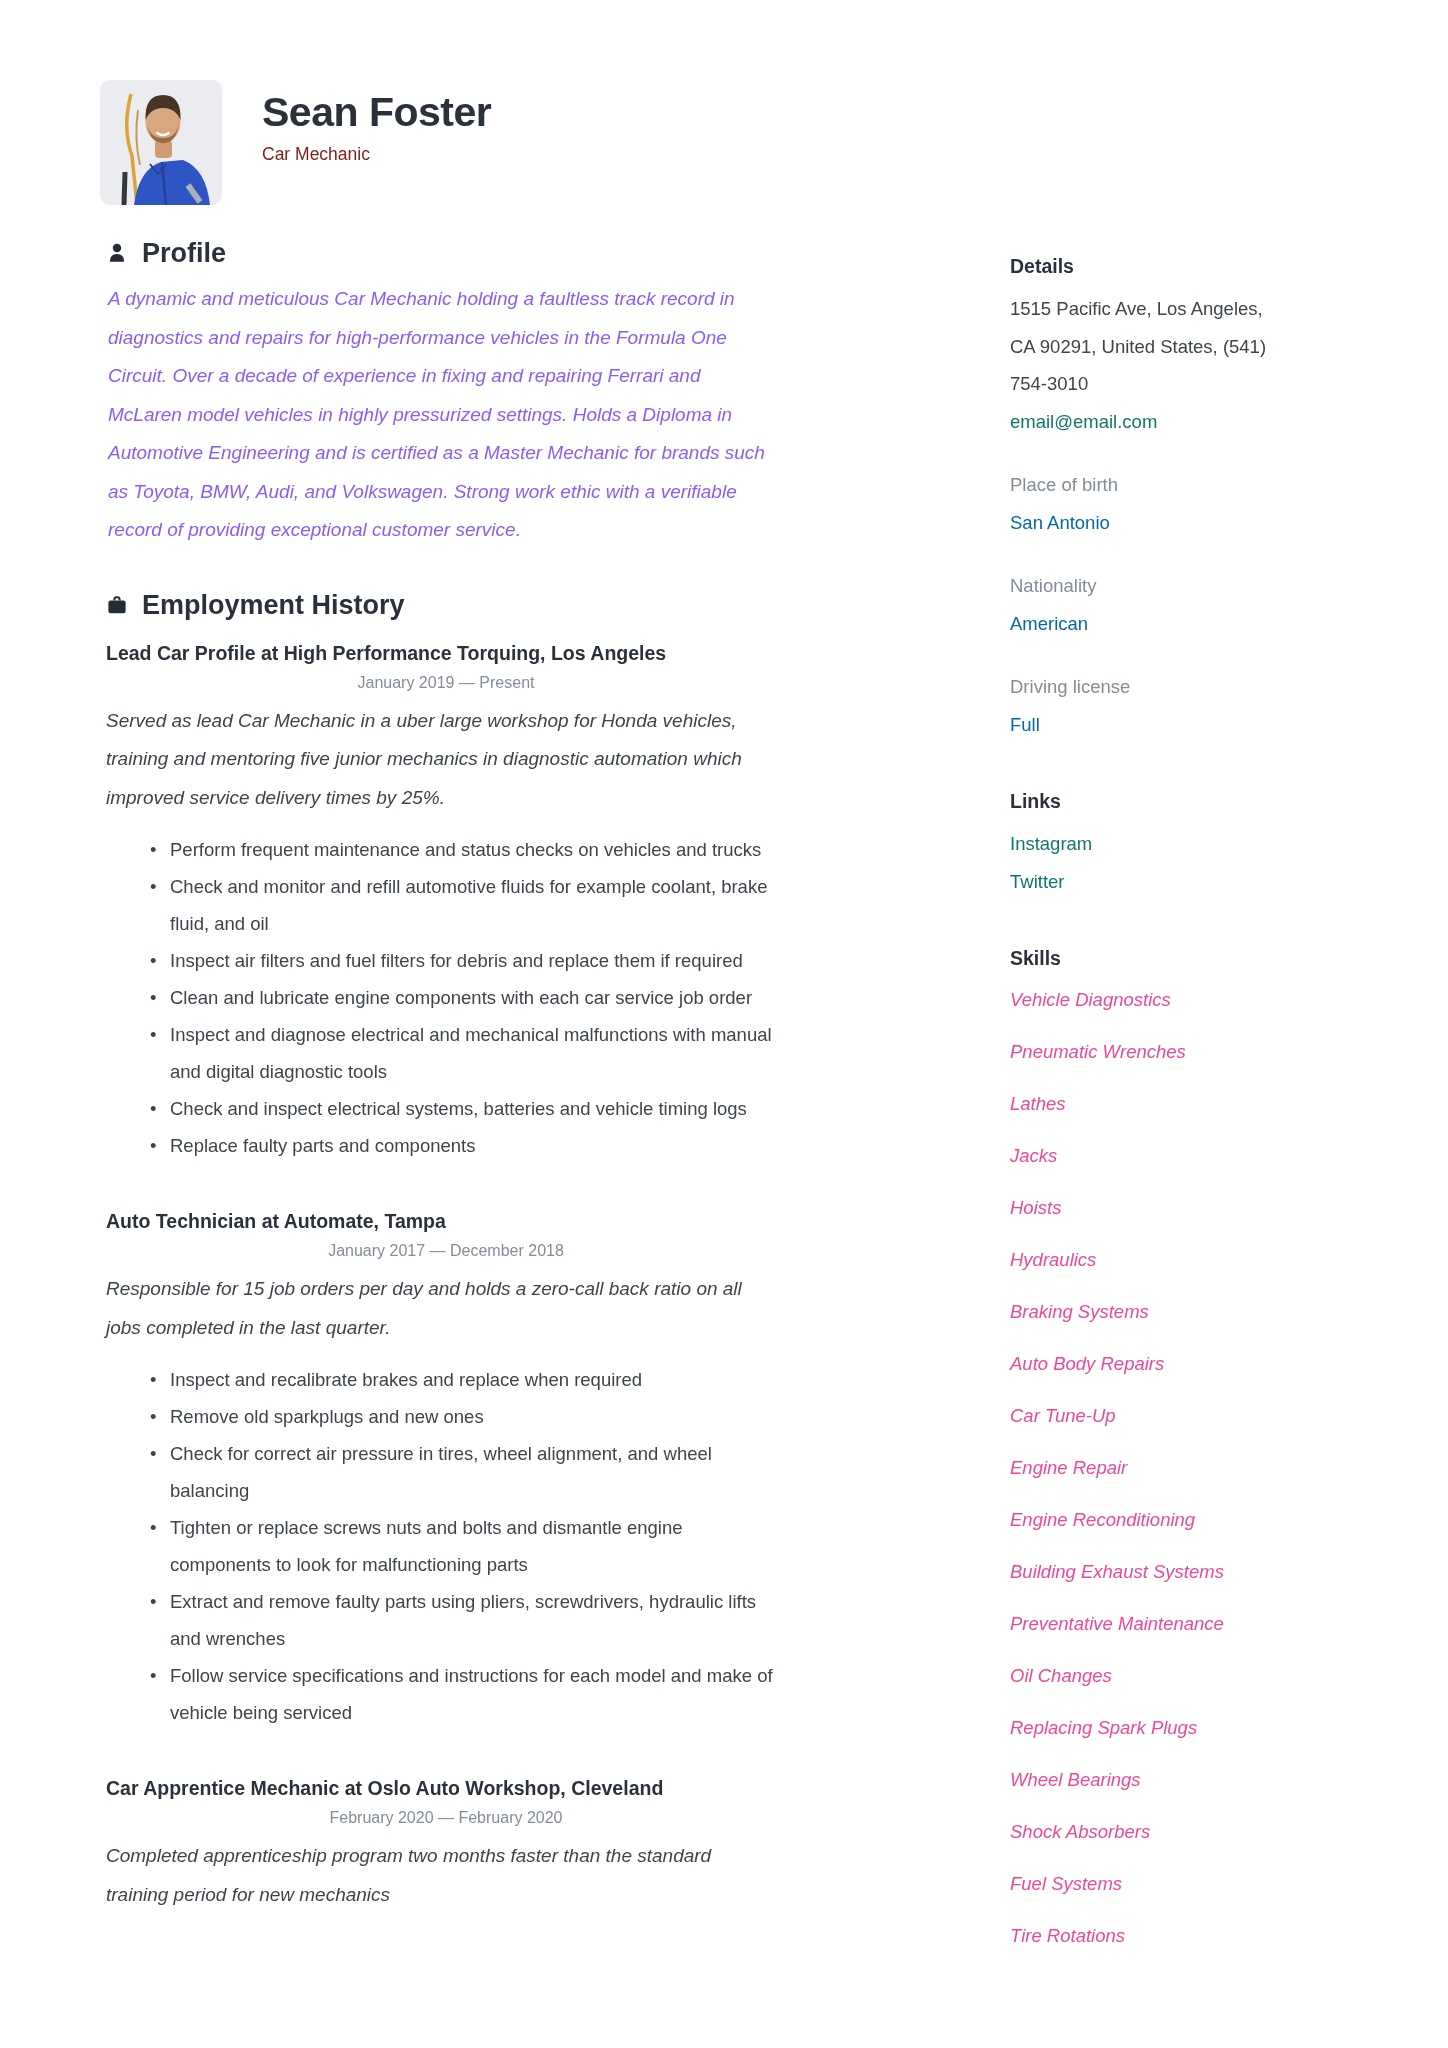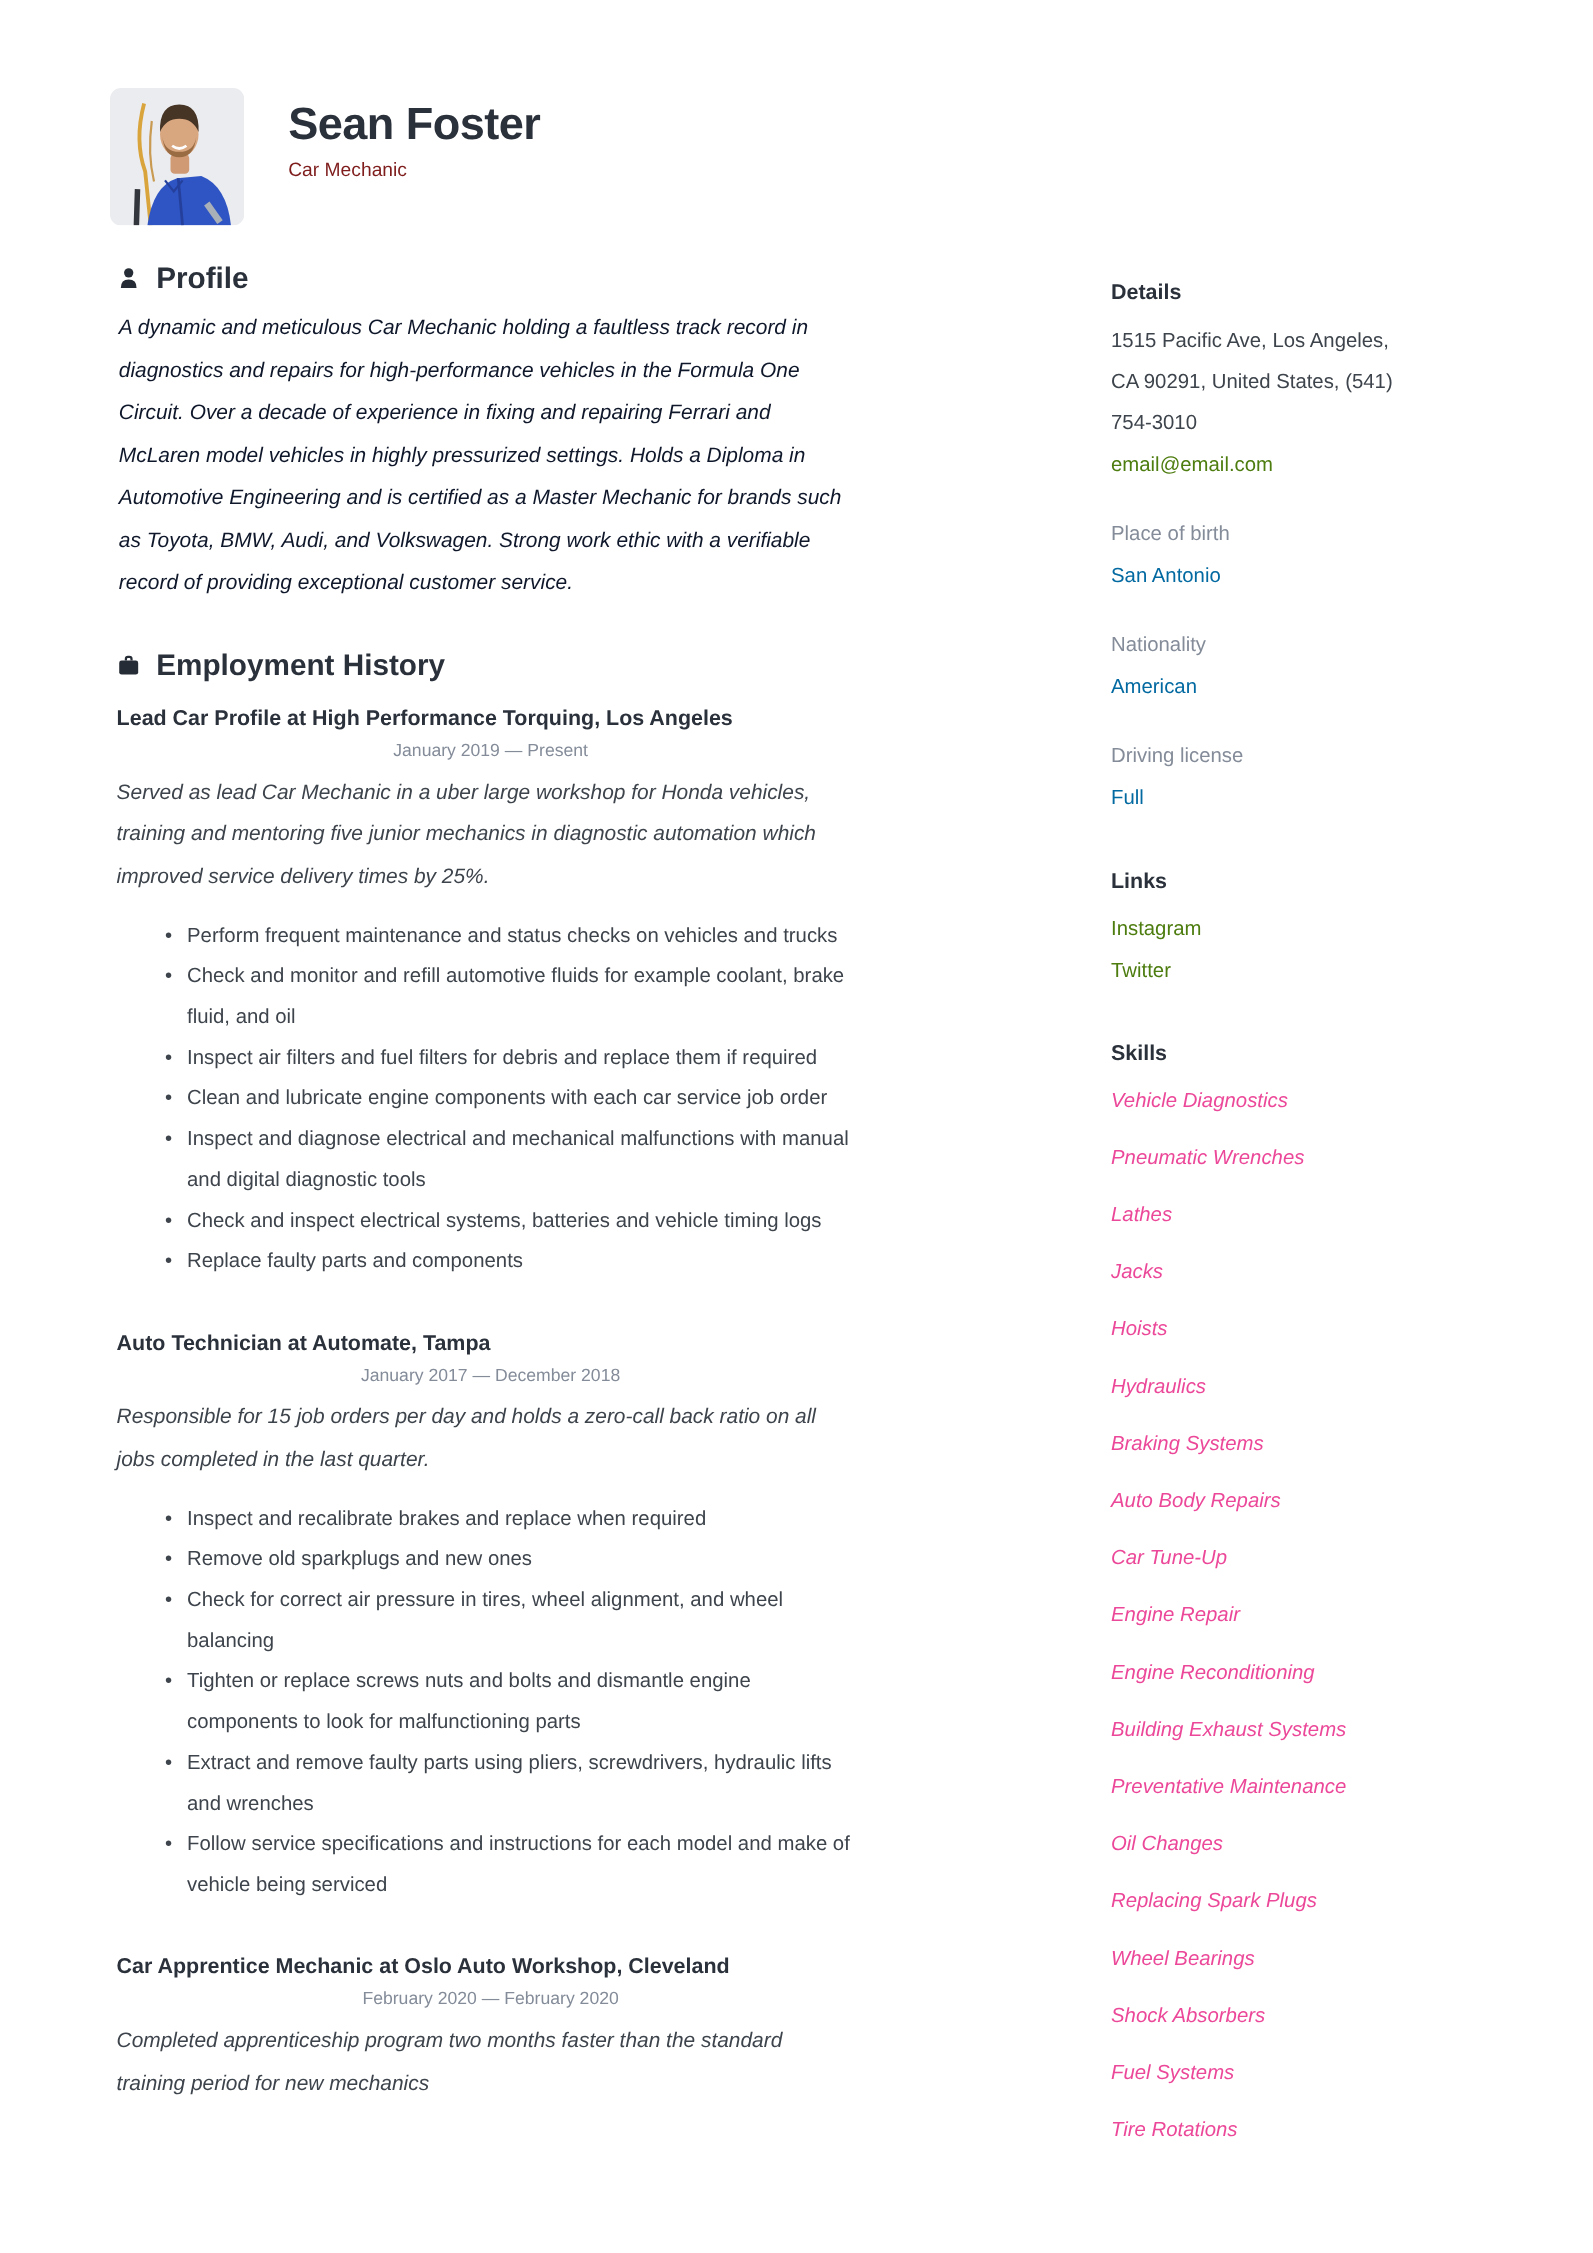--- a/index.html
+++ b/index.html
@@ -14,35 +14,35 @@
   }
   .photo svg{display:block;width:100%;height:100%;}
   .header-text{position:absolute;left:262px;top:88px;}
   .person-name{font-size:41px;font-weight:700;color:#2b313b;line-height:48px;letter-spacing:-0.5px;}
   .person-title{font-size:17.5px;color:#7f1d1d;margin-top:8px;font-weight:500;}
 
   .main{position:absolute;left:106px;top:236px;width:680px;}
   .sec-head{display:flex;align-items:center;gap:14px;}
   .sec-head .ico{width:22px;height:22px;flex:0 0 22px;}
   .sec-head h2{margin:0;font-size:27px;font-weight:700;color:#2b313b;line-height:34px;}
-  .summary-text{margin:10px 0 0 2px;width:660px;font-style:italic;font-size:19px;line-height:38.5px;color:#0f172a;}
+  .summary-text{margin:10px 0 0 2px;width:660px;font-style:italic;font-size:19px;line-height:38.5px;color:#8b5cf6;}
   .section-employment{margin-top:38px;}
   .job{margin-top:18px;}
   .job + .job{margin-top:44px;}
   .job-title{font-size:19.5px;font-weight:700;color:#2b313b;line-height:26px;}
   .job-date{margin-top:8px;font-size:16px;color:#848c99;text-align:center;}
   .job-summary{margin-top:10px;width:665px;font-style:italic;font-size:19px;line-height:38.5px;color:#3e444c;}
   ul.bullets{margin:14px 0 0 0;padding:0;list-style:none;}
   ul.bullets li{position:relative;padding-left:64px;font-size:18.5px;line-height:37px;color:#3e444c;}
   ul.bullets li::before{content:"•";position:absolute;left:44px;top:0;color:#3e444c;}
 
   .sidebar{position:absolute;left:1010px;top:254px;width:350px;font-size:18.5px;line-height:37.5px;}
   .sidebar h3{margin:0;font-size:19.5px;font-weight:700;color:#2b313b;line-height:24px;}
   .addr{margin-top:12px;color:#3e444c;}
-  .link{color:#4d7c0f;text-decoration:none;display:inline-block;line-height:37.5px;}
+  .link{color:#0f766e;text-decoration:none;display:inline-block;line-height:37.5px;}
   .field{margin-top:26px;}
   .field .lbl{color:#848c99;}
   .field .val{color:#0369a1;}
   .links-sec{margin-top:46px;}
   .links-sec .link{display:block;}
   .links-items{margin-top:12px;}
   .skills-sec{margin-top:46px;}
   ul.skills{margin:18px 0 0 0;padding:0;list-style:none;}
   ul.skills li{color:#ec4899;line-height:24px;margin-bottom:28px;font-style:italic;}
 </style>

